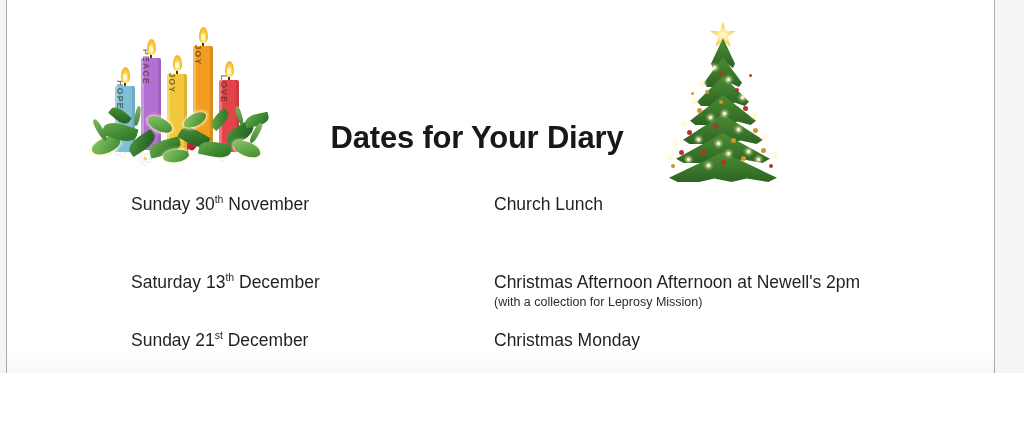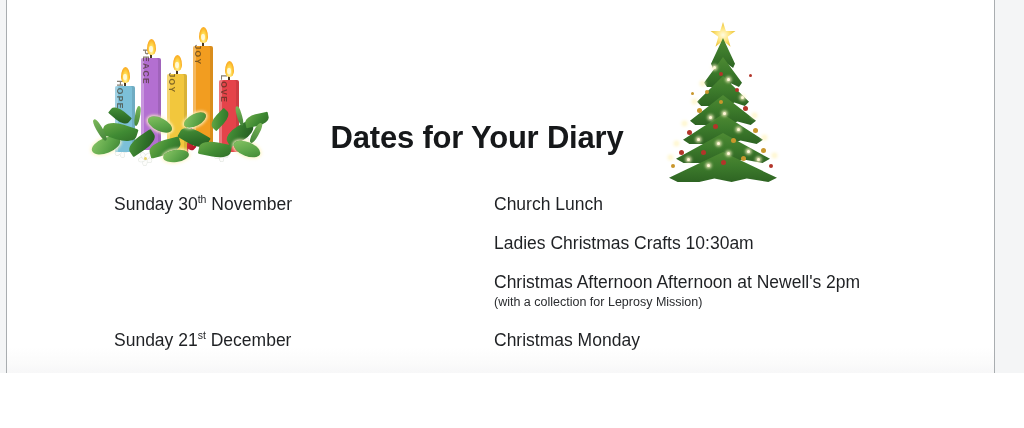--- a/index.html
+++ b/index.html
@@ -258,21 +258,21 @@
   }
   .row {
     position: relative;
     height: 39px;
   }
   .row.with-note { height: 58px; }
   .row.gap-before { margin-top: 12px; }
 
   .date-cell {
     position: absolute;
-    left: 107px;
+    left: 124px;
     top: 7px;
     font-size: 17.5px;
     line-height: 22px;
     color: #1f2124;
     white-space: nowrap;
   }
   .date-cell sup {
     font-size: 10.5px;
     vertical-align: super;
     line-height: 0;
@@ -455,23 +455,23 @@
     </div>
 
   </div>
 
   <div class="schedule" id="schedule">
       <div class="row">
         <div class="date-cell">Sunday 30<sup>th</sup> November</div>
         <div class="event-cell">Church Lunch</div>
       </div>
       <div class="row">
-        <div class="event-cell">Ladies Christmas Crafts 10:30am</div>
       </div>
       <div class="row with-note">
+        <div class="date-cell">Saturday 13<sup>th</sup> December</div>
         <div class="event-cell">Christmas Afternoon Afternoon at Newell's 2pm</div>
         <div class="event-note">(with a collection for Leprosy Mission)</div>
       </div>
       <div class="row">
         <div class="date-cell">Sunday 21<sup>st</sup> December</div>
         <div class="event-cell">Christmas Monday</div>
       </div>
     </div>
 
   <div class="page-fade"></div>

